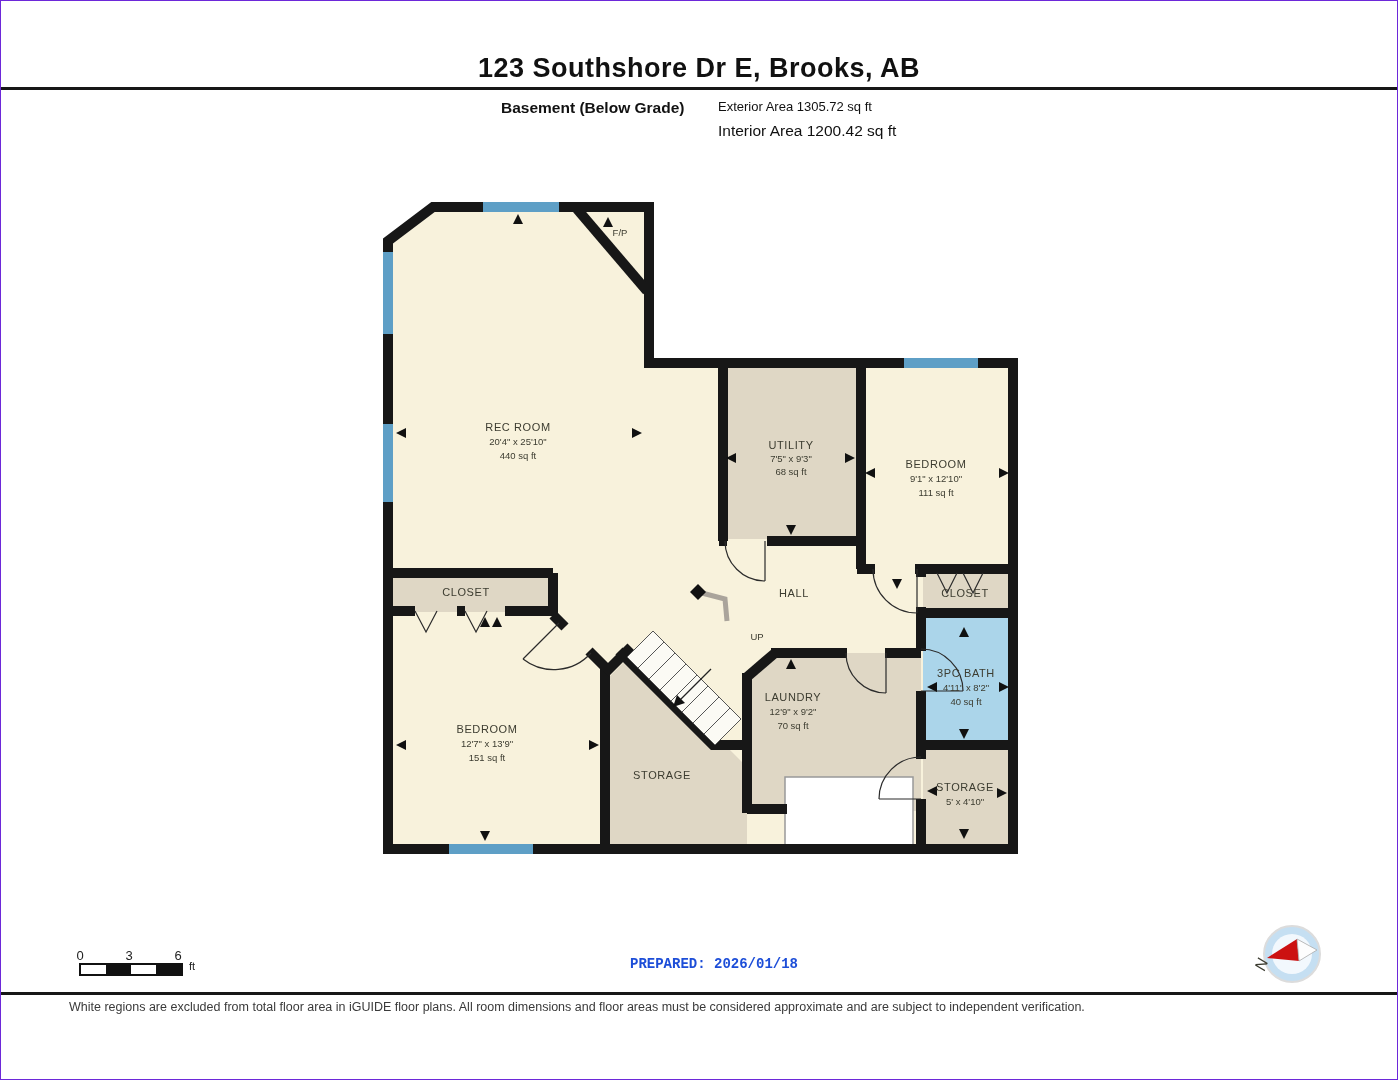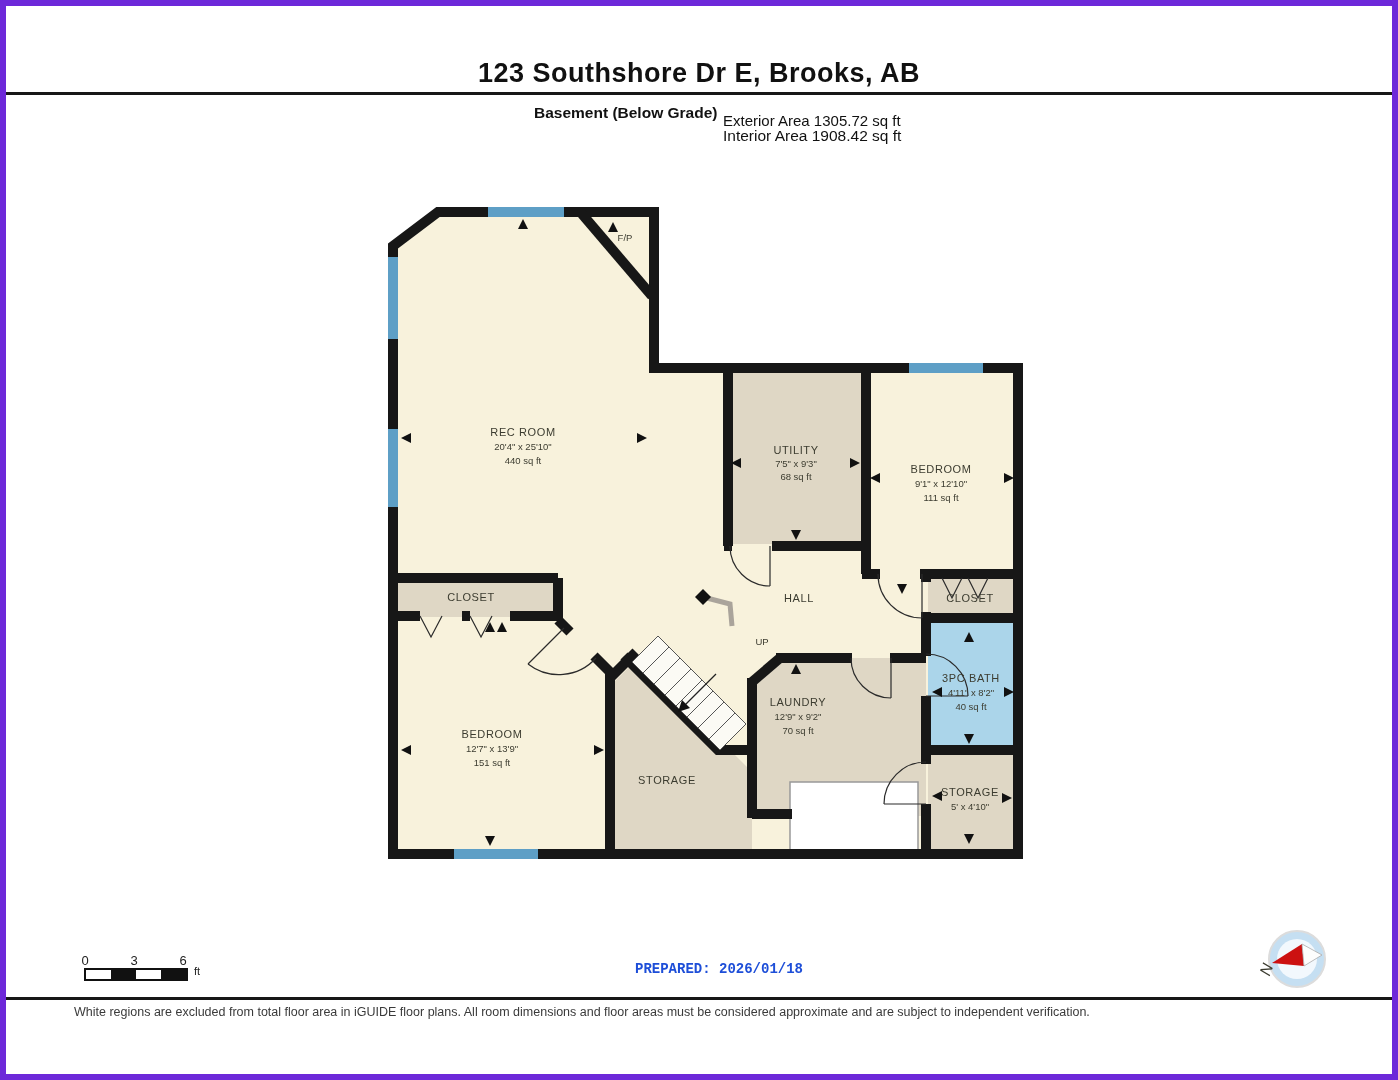--- a/index.html
+++ b/index.html
@@ -1,23 +1,23 @@
 <!DOCTYPE html>
 <html><head>
 <meta charset="utf-8">
 <style>
   html,body{margin:0;padding:0;background:#fff;}
   #page{position:relative;width:1398px;height:1080px;background:#fff;
         font-family:"Liberation Sans",sans-serif;color:#111;
-        border:6px solid #6d28d9;box-sizing:border-box;overflow:hidden;}
+        border:1px solid #6d28d9;box-sizing:border-box;overflow:hidden;}
   .abs{position:absolute;}
   #title{top:52px;left:0;width:100%;text-align:center;font-size:27px;font-weight:bold;letter-spacing:.5px;}
   .rule{left:0;width:100%;height:3px;background:#171717;}
-  #floorlabel{top:98px;left:528px;font-size:15.5px;font-weight:bold;}
-  #extarea{top:98px;left:717px;font-size:15px;margin-top:8px;}
+  #floorlabel{top:98px;left:500px;font-size:15.5px;font-weight:bold;}
+  #extarea{top:98px;left:717px;font-size:13px;}
   #intarea{top:121px;left:717px;font-size:15.5px;}
   #prepared{top:955px;left:44px;width:1338px;text-align:center;font-size:14px;font-weight:600;color:#1d4ed8;font-family:Liberation Mono, monospace;}
   #disclaimer{top:999px;left:68px;font-size:12.5px;color:#3a3a3a;}
   .tick{top:947px;font-size:13px;color:#222;width:14px;text-align:center;}
   #scalebar{top:962px;left:78px;width:100px;height:9px;border:2px solid #111;display:flex;}
   #scalebar div{flex:1;}
   .sb-w{background:#fff;}.sb-b{background:#111;}
   #scaleunit{top:959px;left:188px;font-size:11px;color:#222;}
   svg text{font-family:"Liberation Sans",sans-serif;fill:#3c3c30;}
   .rname{font-size:11px;letter-spacing:.6px;}
@@ -25,21 +25,21 @@
 </style>
 </head>
 <body>
 
 <div id="page">
 
   <div class="abs" id="title">123 Southshore Dr E, Brooks, AB</div>
   <div class="abs rule" style="top:86px;"></div>
   <div class="abs" id="floorlabel">Basement (Below Grade)</div>
   <div class="abs" id="extarea">Exterior Area 1305.72 sq ft</div>
-  <div class="abs" id="intarea">Interior Area 1908.42 sq ft</div>
+  <div class="abs" id="intarea">Interior Area 1200.42 sq ft</div>
 
   <svg class="abs" style="left:375px;top:193px;" width="650" height="670" viewBox="375 193 650 670">
 
     <g>
       <path d="M391,243 L434,210 L645,210 L645,365 L1010,365 L1010,846 L391,846 Z" fill="#F8F2DC"></path>
       <rect x="722" y="365" width="138" height="173" fill="#DFD7C5"></rect>
       <rect x="391" y="574" width="158" height="37" fill="#DFD7C5"></rect>
       <rect x="922" y="571" width="89" height="41" fill="#DFD7C5"></rect>
       <rect x="922" y="612" width="89" height="132" fill="#ABD5EA"></rect>
       <rect x="922" y="744" width="89" height="103" fill="#DFD7C5"></rect>

